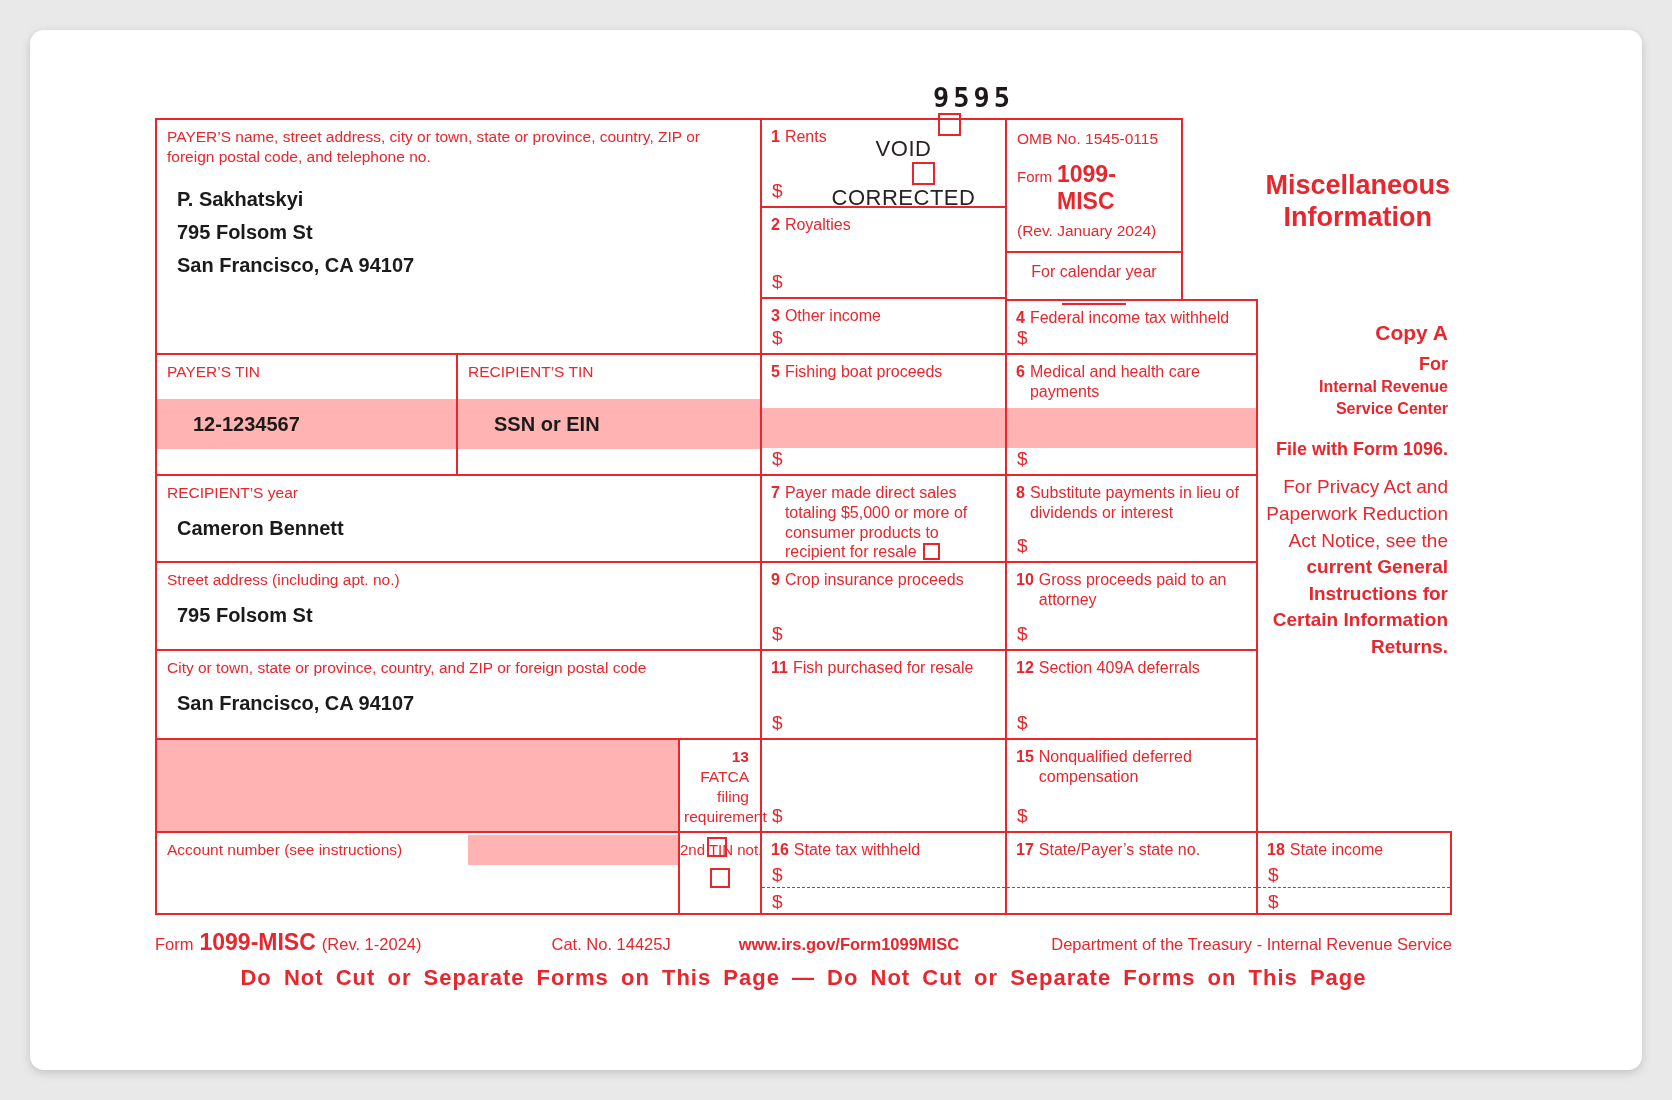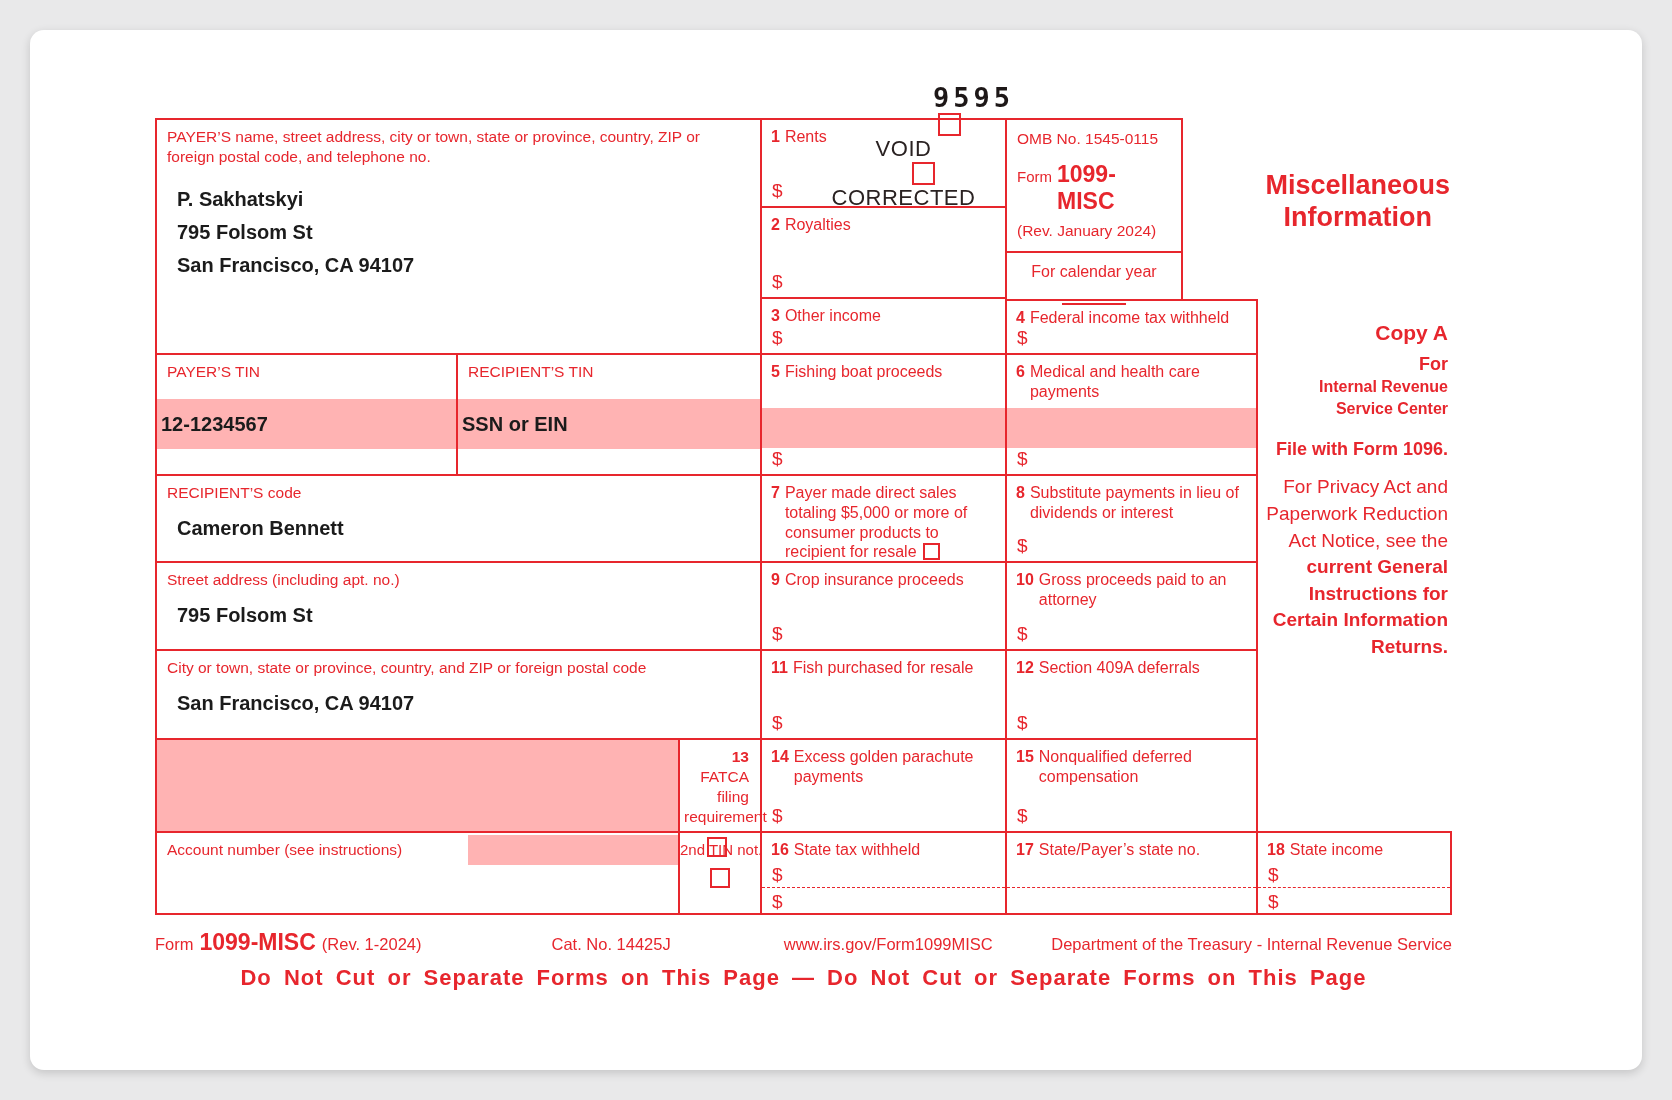--- a/index.html
+++ b/index.html
@@ -79,21 +79,21 @@
 
   .amt { display: flex; flex-direction: column; }
   .blabel { display: flex; gap: 5px; font-size: 16px; line-height: 1.24; padding: 7px 8px 0 9px; }
   .bnum { font-weight: 700; flex: 0 0 auto; }
   .btxt { flex: 1; }
   .dollar { font-size: 19px; line-height: 1; margin-top: auto; padding: 0 0 6px 10px; }
 
   .stripe { position: absolute; left: 0; right: 0; top: 53px; height: 40px; background: var(--pink); }
   .tinband {
     position: absolute; left: 0; right: 0; top: 44px; height: 50px;
-    background: var(--pink); display: flex; align-items: center; padding-left: 4px;
+    background: var(--pink); display: flex; align-items: center; padding-left: 36px;
   }
 
   .cb { width: 20px; height: 20px; border: 2px solid var(--red); background: #fff; display: inline-block; }
   .cb-sm { width: 17px; height: 17px; border: 2px solid var(--red); background: #fff; display: inline-block; vertical-align: -3px; margin-left: 6px; }
 
   
   .omb-no { font-size: 15.5px; padding: 10px 8px 0 10px; }
   .omb-form { padding: 13px 8px 0 10px; font-size: 15px; display: flex; align-items: baseline; gap: 5px; }
   .omb-big { font-size: 23px; font-weight: 700; }
   .omb-rev { font-size: 15.5px; padding: 7px 8px 11px 10px; }
@@ -124,21 +124,21 @@
   
   .drow { height: 26px; font-size: 19px; line-height: 1; padding: 4px 0 0 10px; }
   .drow1 { margin-top: auto; }
   .drow2 { border-top: 1px dashed var(--red); }
   .drow-last { margin-top: auto; }
 
   
   .footrow { width: 1297px; display: flex; align-items: baseline; margin-top: 14px; color: var(--red); font-size: 16.5px; }
   .f-big { font-size: 23px; font-weight: 700; margin: 0 6px; }
   .f-cat { margin-left: 130px; }
-  .f-url { margin-left: 113px; }
+  .f-url { margin-left: 68px; font-weight: bold; }
   .f-dept { margin-left: auto; }
   .warning {
     width: 1297px; text-align: center; color: var(--red); font-weight: 700;
     font-size: 22px; margin-top: 9px; letter-spacing: 1px; word-spacing: 5px;
   }
 </style>
 </head>
 <body>
 
 <div class="card">
@@ -253,21 +253,21 @@
       <div class="cell amt a-b6 br bb">
         <div class="blabel">
             <span class="bnum">6</span>
             <span class="btxt">Medical and health care payments</span>
           </div>
         <div class="stripe"></div>
         <div class="dollar">$</div>
       </div>
 
       <div class="cell fieldcell a-rname bl br bb">
-        <div class="rlabel">RECIPIENT’S code</div>
+        <div class="rlabel">RECIPIENT’S year</div>
         <span class="bval">Cameron Bennett</span>
       </div>
 
       <div class="cell amt a-b7 br bb">
         <div class="blabel">
           <span class="bnum">7</span>
           <span class="btxt"><span>Payer made direct sales totaling $5,000 or more of consumer products to recipient for resale</span><span class="cb-sm"></span></span>
         </div>
       </div>
 
@@ -325,24 +325,20 @@
 
       <div class="cell a-fatca br bb">
         <div>
           <b>13</b>
           <span>FATCA filing requirement</span>
         </div>
         <div class="fatca-cbwrap"><span class="cb"></span></div>
       </div>
 
       <div class="cell amt a-b14 br bb">
-        <div class="blabel">
-            <span class="bnum">14</span>
-            <span class="btxt">Excess golden parachute payments</span>
-          </div>
         <div class="dollar">$</div>
       </div>
 
       <div class="cell amt a-b15 br bb">
         <div class="blabel">
             <span class="bnum">15</span>
             <span class="btxt">Nonqualified deferred compensation</span>
           </div>
         <div class="dollar">$</div>
       </div>

